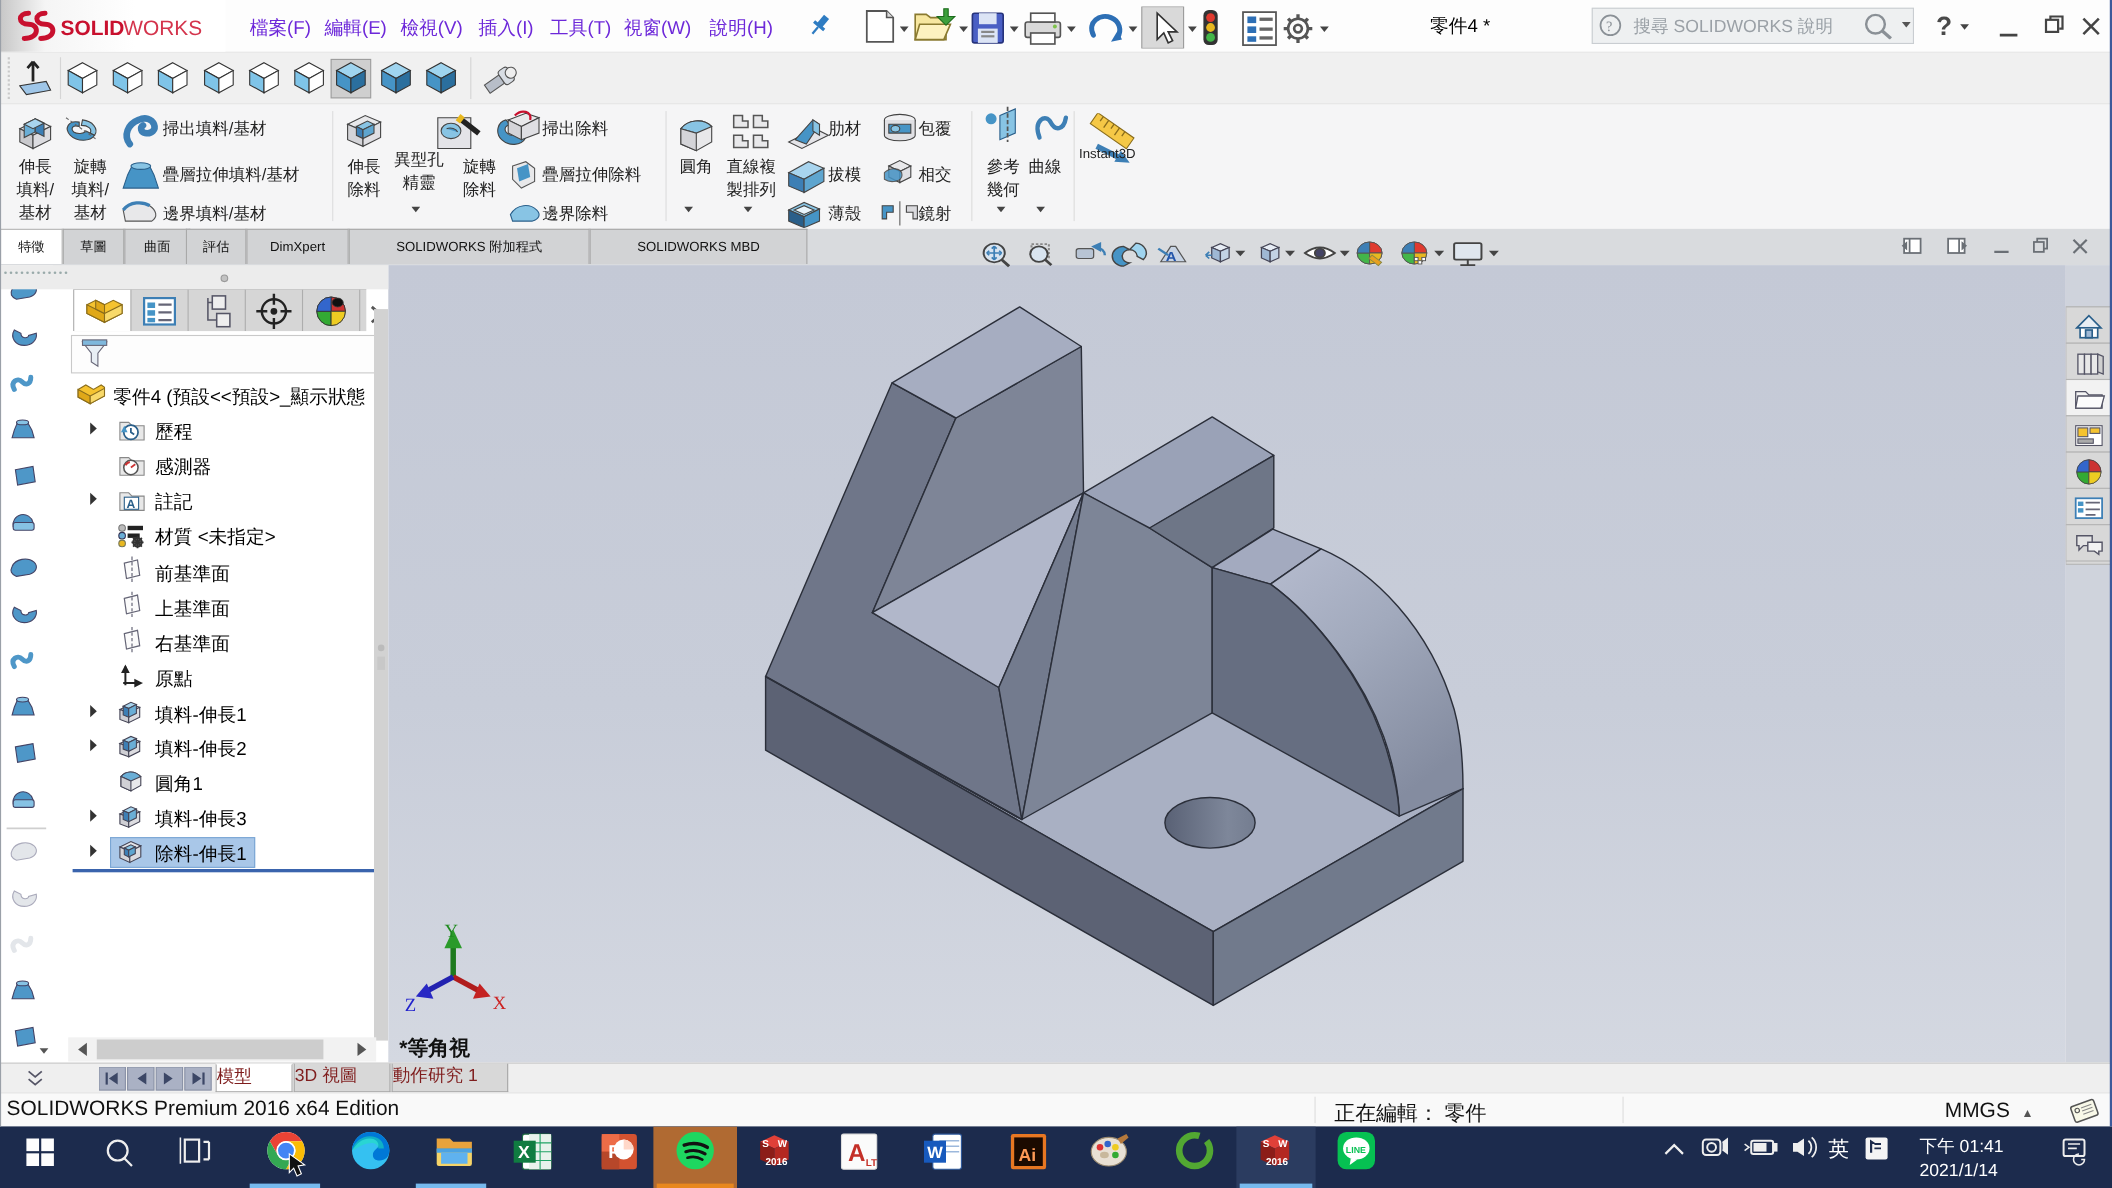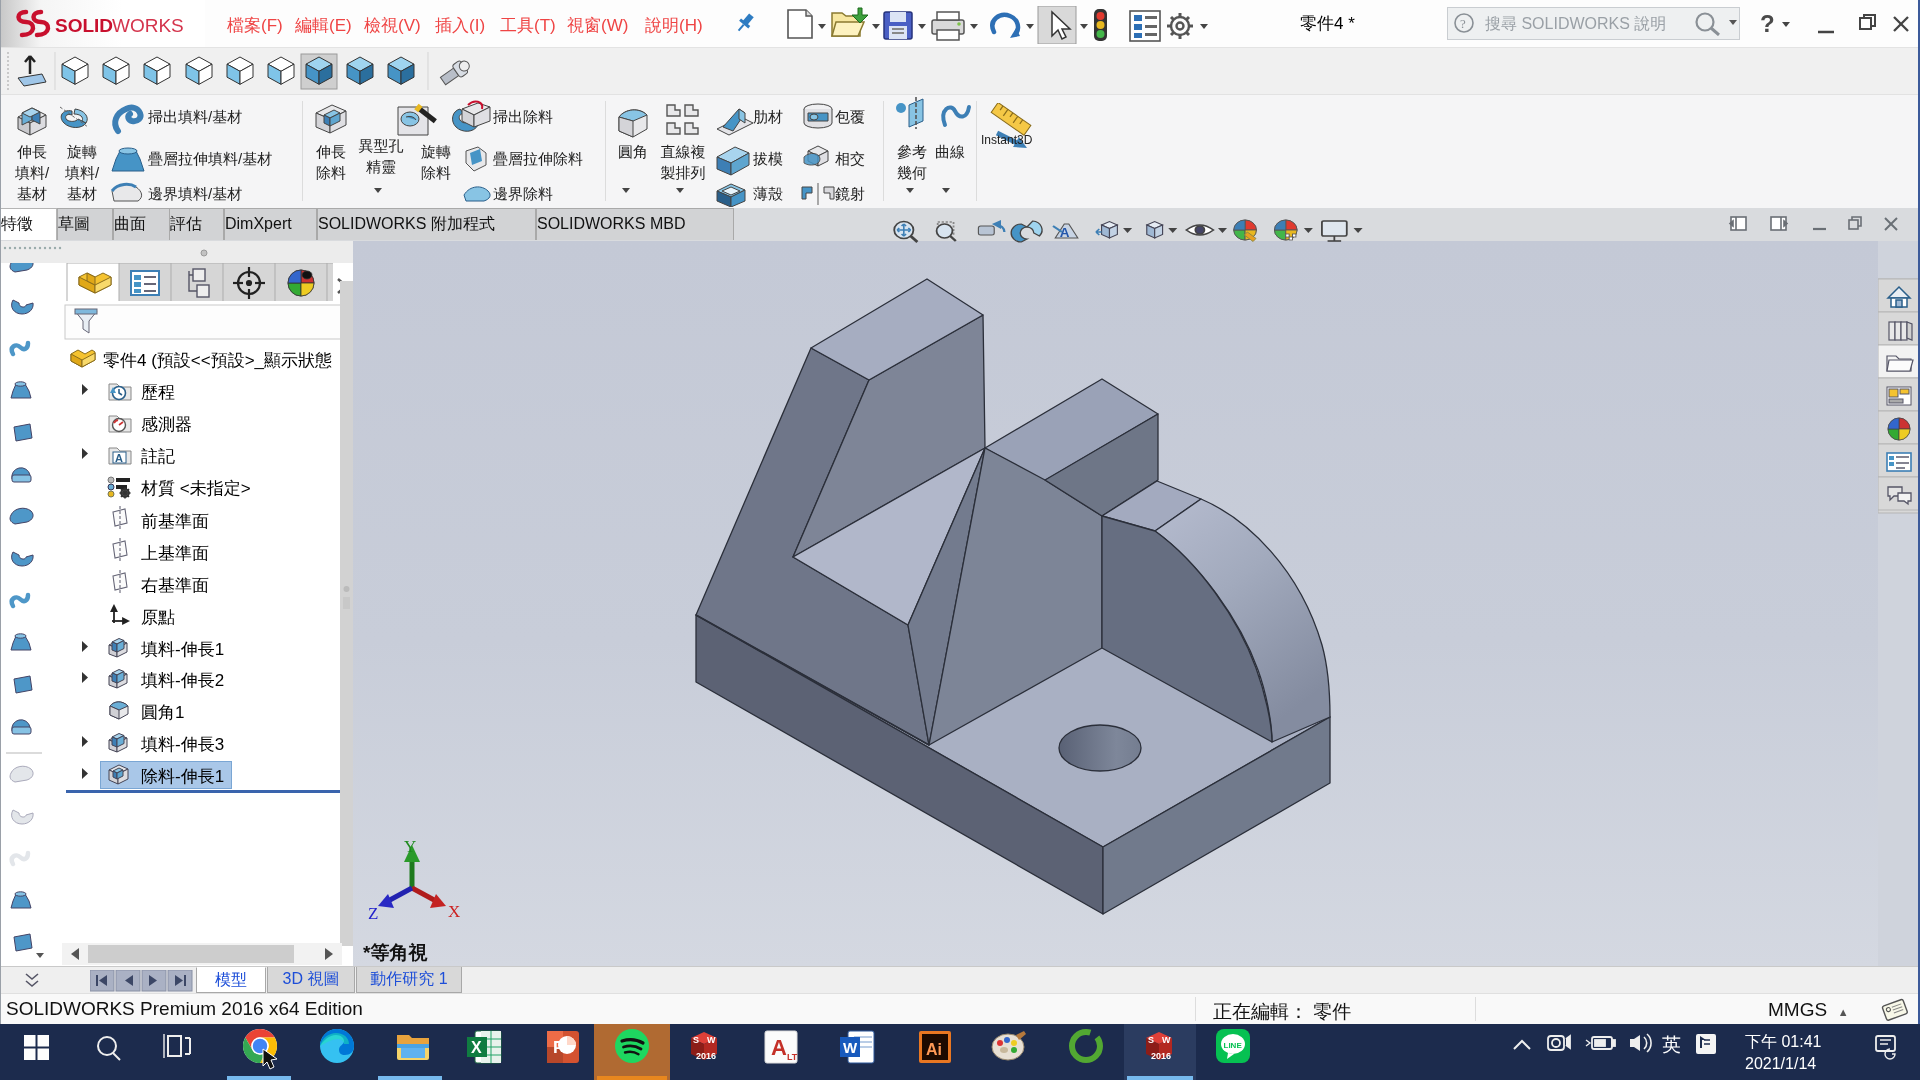--- a/index.html
+++ b/index.html
@@ -1,30 +1,30 @@
 <!DOCTYPE html>
 <html><head><meta charset="utf-8"><style>
 *{margin:0;padding:0;box-sizing:border-box}
 html,body{width:1920px;height:1080px;overflow:hidden;font-family:"Liberation Sans",sans-serif;background:#fff}
 .abs{position:absolute}
 #menubar{position:absolute;left:0;top:0;width:1920px;height:48px;background:#fdfdfd;border-bottom:1px solid #e3e3e3}
-.menu{position:absolute;top:14px;font-size:17px;color:#ef4444}
+.menu{position:absolute;top:14px;font-size:17px;color:#6d28d9}
 #orient{position:absolute;left:0;top:48px;width:1920px;height:47px;background:#f0f0f0;border-bottom:1px solid #e2e2e2}
 #ribbon{position:absolute;left:0;top:95px;width:1920px;height:113px;background:#f5f5f6}
 .rsep{position:absolute;top:6px;height:100px;width:1px;background:#dcdcdc}
 .rtxt{position:absolute;font-size:15px;color:#222;text-align:center;line-height:21px}
 .rtxt2{position:absolute;font-size:15px;color:#222;white-space:nowrap}
 #tabrow{position:absolute;left:0;top:208px;width:1920px;height:33px;background:#d9dbde}
-.tab{position:absolute;top:0;height:32px;background:#d2d3d5;border:1px solid #a9a9a9;border-bottom:none;font-size:16px;color:#111;line-height:30px}
+.tab{position:absolute;top:0;height:32px;background:#d2d3d5;border:1px solid #a9a9a9;border-bottom:none;font-size:12px;color:#111;text-align:center;line-height:30px}
 .tabactive{background:#fff;border-color:#b5b5b5}
 #panel{position:absolute;left:48px;top:241px;width:305px;height:725px;background:#fff;overflow:hidden}
 #viewport{position:absolute;left:353px;top:241px;width:1525px;height:725px;background:linear-gradient(#c4c9d6 0%,#c8cdd9 55%,#d4d8e1 100%)}
 #rightstrip{position:absolute;left:1878px;top:241px;width:42px;height:725px;background:#cfd3dc}
 #btabs{position:absolute;left:0;top:966px;width:1920px;height:27px;background:#efefef;border-top:1px solid #c9c9c9}
-.btab{position:absolute;top:0;height:26px;background:#d8d8d8;border:1px solid #a8a8a8;border-top:none;font-size:16px;color:#1d4ed8;text-align:center;line-height:24px}
+.btab{position:absolute;top:0;height:26px;background:#d8d8d8;border:1px solid #a8a8a8;border-top:none;font-size:16px;color:#7f1d1d;line-height:24px}
 #statusbar{position:absolute;left:0;top:993px;width:1920px;height:31px;background:#f9f9f9;border-top:1px solid #e0e0e0;font-size:19px;color:#111}
 #taskbar{position:absolute;left:0;top:1024px;width:1920px;height:56px;background:#1c2b4d}
 .tree{position:absolute;font-size:17px;color:#000;white-space:nowrap}
 </style></head><body>
 <div id="menubar">
     <div class="abs" style="left:0;top:0;width:205px;height:47px;background:linear-gradient(90deg,#c7c7c7,#f5f5f5 20%,#ffffff 60%)"></div>
     <svg class="abs" style="left:8px;top:6px" width="200" height="36">
 <g fill="none" stroke="#c8102e" stroke-width="4.5" stroke-linecap="round">
 <path d="M18 6 C8 6 8 16 18 16 C28 16 28 29 14 29"></path>
 <path d="M33 6 C23 6 23 16 33 16 C43 16 43 29 29 29"></path>

